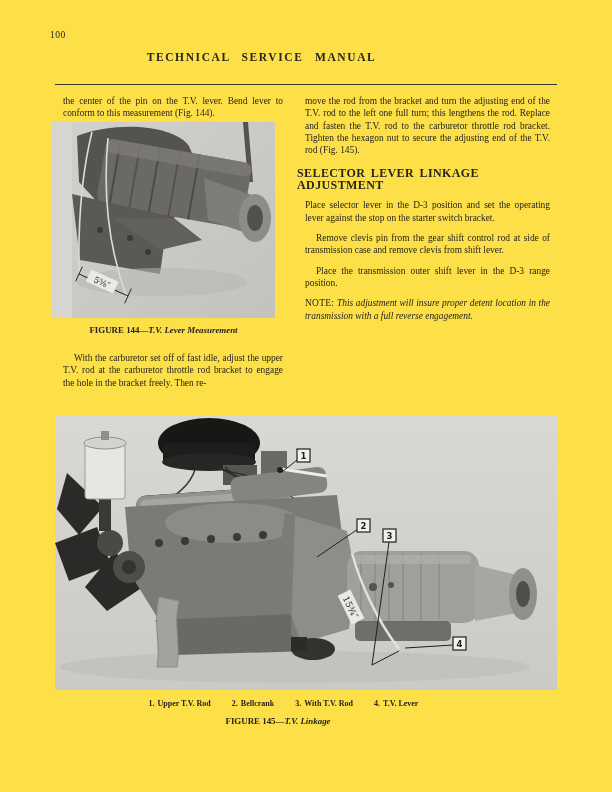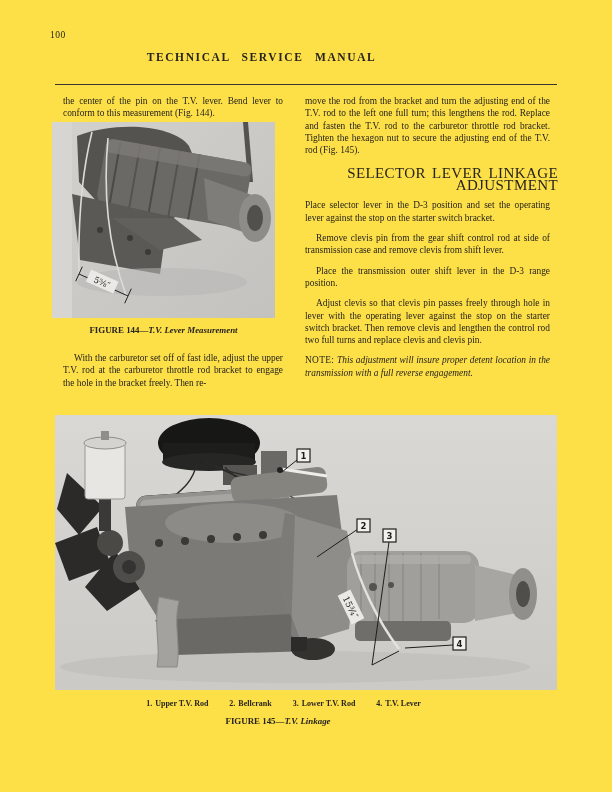--- a/index.html
+++ b/index.html
@@ -12,22 +12,22 @@
   .pageno{left:50px;top:30px;font-size:9.5px;letter-spacing:.5px;}
   .runhead{left:0;top:51px;width:523px;text-align:center;font-weight:bold;
     font-size:11.5px;letter-spacing:1.6px;word-spacing:7px;}
   .headrule{left:55px;top:84px;width:502px;border-top:1.1px solid #3a3631;}
   .col{font-size:9.4px;line-height:12.3px;text-align:justify;}
   .col p{margin:8px;}
   p.ind{text-indent:11px;}
   .leftcol1{left:55px;top:87px;width:236px;}
   .leftcol2{left:55px;top:344px;width:236px;}
   .rightcol{left:297px;top:87px;width:261px;}
-  .sech{font-weight:normal;font-size:15px;line-height:11.5px;letter-spacing:.4px;
-    word-spacing:2px;text-align:right;margin:12px 0 5px 0;}
+  .sech{font-weight:bold;font-size:12px;line-height:11.5px;letter-spacing:.4px;
+    word-spacing:2px;text-align:left;margin:12px 0 5px 0;}
   .sech div{margin:0;}
   .noteblk{margin-left:13px;margin-right:4px;font-style:italic;text-align:justify;}
   .noteblk .nlabel{font-style:normal;letter-spacing:.3px;}
   .figphoto{display:block;}
   .fig144{left:52px;top:122px;}
   .fig145{left:55px;top:415px;}
   .cap{font-weight:bold;font-size:8.9px;text-align:center;}
   .cap .capital{font-style:italic;}
   .cap144{left:52px;top:325px;width:223px;text-align:center;}
   .cap145{left:55px;top:716px;width:446px;}
@@ -108,21 +108,20 @@
 
   <div class="abs col rightcol">
     <p>move the rod from the bracket and turn the adjusting end of the T.V. rod to the left one full turn; this lengthens the rod. Replace and fasten the T.V. rod to the carburetor throttle rod bracket. Tighten the hexagon nut to secure the adjusting end of the T.V. rod (Fig. 145).</p>
     <div class="sech">
       <div>SELECTOR LEVER LINKAGE</div>
       <div>ADJUSTMENT</div>
     </div>
     <p>Place selector lever in the D-3 position and set the operating lever against the stop on the starter switch bracket.</p>
     <p class="ind">Remove clevis pin from the gear shift control rod at side of transmission case and remove clevis from shift lever.</p>
     <p class="ind">Place the transmission outer shift lever in the D-3 range position.</p>
-    <p class="ind">Adjust clevis so that clevis pin passes freely through hole in lever with the operating lever against the stop on the starter switch bracket. Then remove clevis and lengthen the control rod two full turns and replace clevis and clevis pin.</p>
     <p class="noteblk"><span class="nlabel">NOTE: </span><span>This adjustment will insure proper detent location in the transmission with a full reverse engagement.</span></p>
   </div>
 
   <div class="abs fig145">
     <svg class="figphoto" width="502" height="275" viewBox="0 0 502 275">
       <defs>
         <linearGradient id="bg145" x1="0" y1="0" x2="0" y2="1">
           <stop offset="0" stop-color="#d9d8d4"></stop>
           <stop offset="1" stop-color="#cbcac6"></stop>
         </linearGradient>
@@ -242,21 +241,21 @@
           <rect x="398" y="222" width="13" height="13" fill="#f2f1ed" stroke="#1f1e1c" stroke-width="1.2"></rect>
           <text class="callout-num" x="404.5" y="232" text-anchor="middle" font-size="8.5" font-weight="bold" fill="#1f1e1c">4</text>
         </g>
       </g>
     </svg>
   </div>
 
   <div class="abs legend">
     <span class="li"><span>1.</span><span>Upper T.V. Rod</span></span>
     <span class="li"><span>2.</span><span>Bellcrank</span></span>
-    <span class="li"><span>3.</span><span>Lower T.V. Rod</span></span>
+    <span class="li"><span>3.</span><span>With T.V. Rod</span></span>
     <span class="li"><span>4.</span><span>T.V. Lever</span></span>
   </div>
 
   <div class="abs cap cap145">
     <span>FIGURE 145—</span><span class="capital">T.V. Linkage</span>
   </div>
 
 </div>
 
 </body></html>

